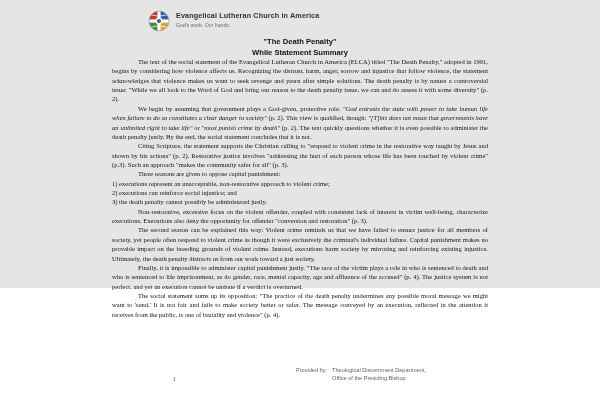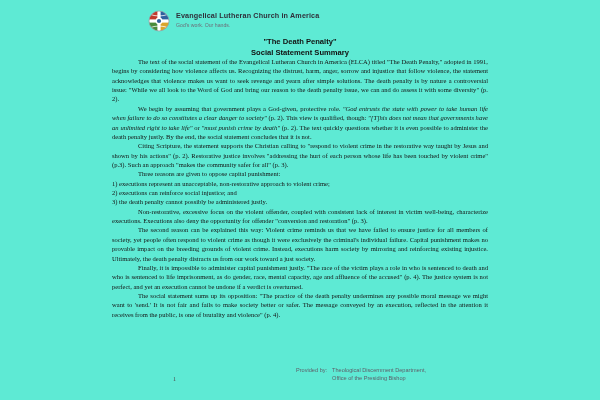--- a/index.html
+++ b/index.html
@@ -10,22 +10,22 @@
   body {
     width: 600px;
     height: 400px;
     overflow: hidden;
     font-family: "Liberation Serif", serif;
     color: #1a1a1a;
   }
   .page {
     position: relative;
     width: 600px;
-    height: 400px;
-    background: #5eead4;
+    height: 288px;
+    background: #e5e5e5;
   }
 
   
   .masthead {
     position: absolute;
     left: 148px;
     top: 10px;
     display: flex;
     align-items: flex-start;
     gap: 6px;
@@ -146,21 +146,21 @@
       </svg>
     </div>
     <div class="brand-lines">
       <div class="brand-name">Evangelical Lutheran Church in America</div>
       <div class="brand-tagline">God's work. Our hands.</div>
     </div>
   </div>
 
   <div class="title-block">
     <div>"The Death Penalty"</div>
-    <div>Social Statement Summary</div>
+    <div>While Statement Summary</div>
   </div>
 
   <div class="body-col">
 
     <p>The text of the social statement of the Evangelical Lutheran Church in America (ELCA) titled "The Death Penalty," adopted in 1991, begins by considering how violence affects us. Recognizing the distrust, harm, anger, sorrow and injustice that follow violence, the statement acknowledges that violence makes us want to seek revenge and yearn after simple solutions. The death penalty is by nature a controversial issue: "While we all look to the Word of God and bring our reason to the death penalty issue, we can and do assess it with some diversity" (p. 2).</p>
 
     <p><span>We begin by assuming that government plays a God-given, protective role. </span><em>"God entrusts the state with power to take human life when failure to do so constitutes a clear danger to society"</em><span> (p. 2). This view is qualified, though: </span><em>"[T]his does not mean that governments have an unlimited right to take life"</em><span> or </span><em>"must punish crime by death"</em><span> (p. 2). The text quickly questions whether it is even possible to administer the death penalty justly. By the end, the social statement concludes that it is not.</span></p>
 
     <p>Citing Scripture, the statement supports the Christian calling to "respond to violent crime in the restorative way taught by Jesus and shown by his actions" (p. 2). Restorative justice involves "addressing the hurt of each person whose life has been touched by violent crime" (p.3). Such an approach "makes the community safer for all" (p. 3).</p>
 

